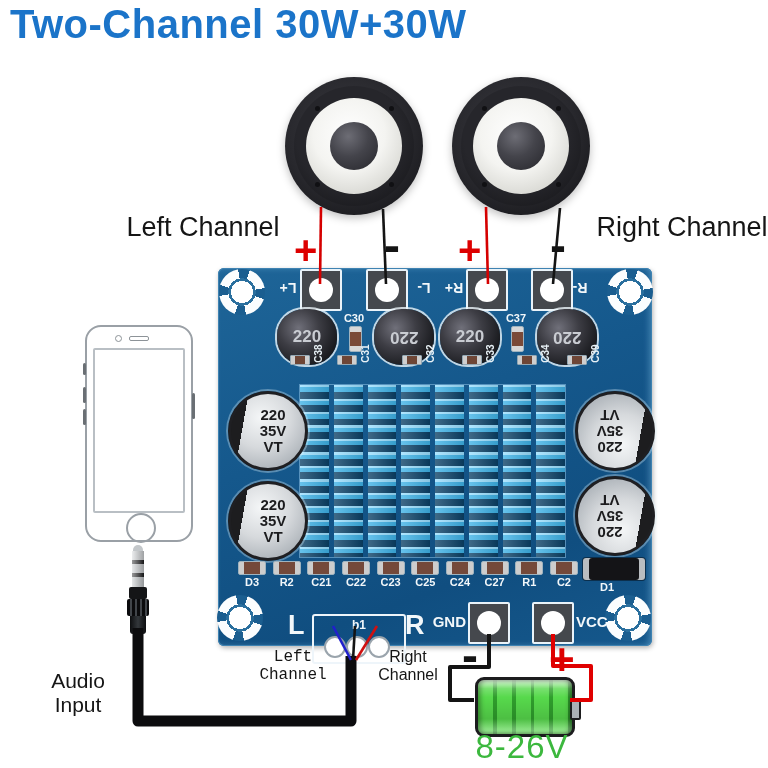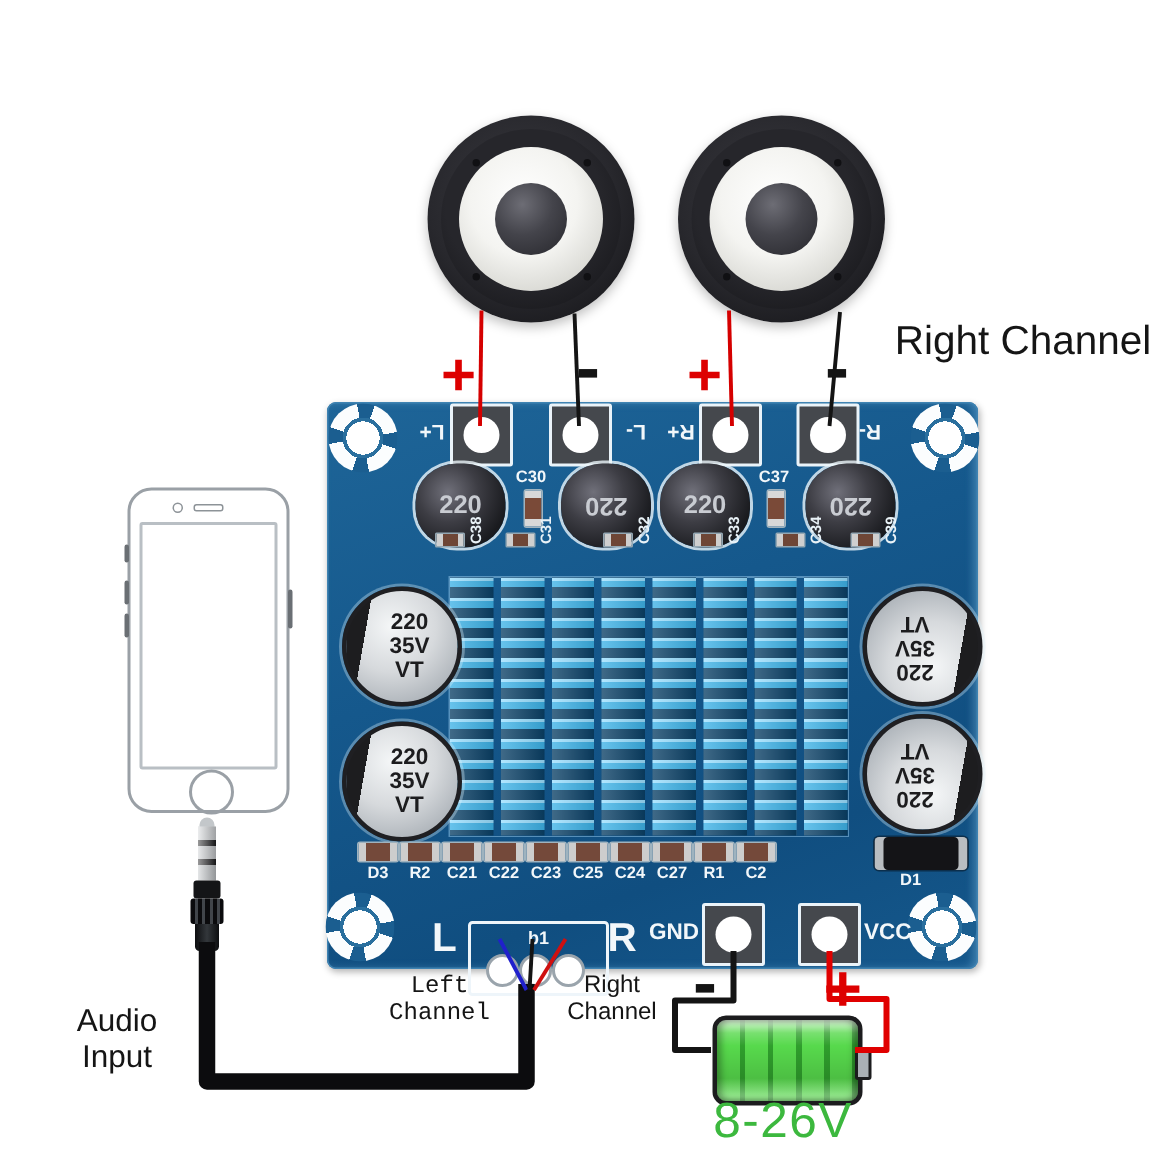--- a/index.html
+++ b/index.html
@@ -68,21 +68,21 @@
 
   .ecap{width:74px;height:74px;border-radius:50%;border:3px solid #1f1f22;
     background:
       linear-gradient(100deg,#1d1d1f 0 20%,rgba(0,0,0,0) 20%),
       radial-gradient(circle at 40% 32%,#f4f6f7 0%,#d6d9dc 45%,#aeb4ba 80%,#8f959b 100%);
     display:flex;flex-direction:column;align-items:center;justify-content:center;
     color:#1c1c1e;font-weight:bold;font-size:15px;line-height:1.06;
     box-shadow:0 0 0 2px rgba(220,240,250,.35);}
   .ecap span{padding-left:10px;}
 
-  .brow{left:20px;top:293px;width:340px;display:flex;}
+  .brow{left:20px;top:293px;width:340px;display:flex;justify-content:space-between;}
   .bcomp{display:flex;flex-direction:column;align-items:center;gap:1px;}
   .chip{width:26px;height:12px;border:1px solid #9fb3bf;border-radius:2px;
     background:linear-gradient(90deg,#cdcdcd 0 5px,#74493a 5px 21px,#cdcdcd 21px);}
   .bcomp .lab{font-size:11px;font-weight:bold;color:#f2f7fa;}
   .d1comp{left:365px;top:290px;width:62px;height:22px;border-radius:3px;background:#141417;
     box-shadow:inset 6px 0 0 #b9bdc1, inset -6px 0 0 #b9bdc1, 0 0 0 1px #0b2f4d;}
   .d1lab{left:382px;top:313px;font-size:11px;}
 
   .b1box{left:94px;top:324px;width:90px;height:46px;border:2px solid #eef5fa;border-radius:3px;margin-top:22px;}
   .b1name{left:0;top:2px;width:100%;text-align:center;font-size:12px;}
@@ -121,20 +121,21 @@
     box-shadow:inset 3px 0 4px rgba(0,0,0,.3), inset -3px 0 4px rgba(0,0,0,.3);}
   .battery::after{content:"";position:absolute;right:-9px;top:50%;margin-top:-9px;width:7px;height:18px;
     background:#aab0b5;border:2px solid #1c1c1e;border-radius:2px;}
   .volt{left:466px;top:728px;width:112px;text-align:center;font-size:33px;color:#3cb83e;letter-spacing:1px;z-index:45;}
 </style>
 </head>
 <body>
 
 <div class="stage">
 
+  <div class="abs title">Two-Channel 30W+30W</div>
 
   <svg class="abs wires" width="768" height="768" viewBox="0 0 768 768">
     <path d="M321,207 L320,284" stroke="#d50000" stroke-width="2.6" fill="none"></path>
     <path d="M383,209 L386,284" stroke="#141414" stroke-width="2.6" fill="none"></path>
     <path d="M486,207 L488,284" stroke="#d50000" stroke-width="2.6" fill="none"></path>
     <path d="M560,208 L553,284" stroke="#141414" stroke-width="2.6" fill="none"></path>
     <path d="M138,628 L138,721 L351,721 L351,656" stroke="#0c0c0e" stroke-width="11" fill="none" stroke-linejoin="round"></path>
     <path d="M333,626 L351,660" stroke="#2020cc" stroke-width="2.6" fill="none"></path>
     <path d="M355,626 L353,660" stroke="#141414" stroke-width="2.6" fill="none"></path>
     <path d="M377,626 L356,660" stroke="#cf1010" stroke-width="2.6" fill="none"></path>
@@ -154,20 +155,21 @@
   <div class="abs speaker" style="left:452px;top:77px;">
     <div class="spk-surround"></div>
     <div class="spk-cone"></div>
     <div class="spk-cap"></div>
     <div class="screw" style="left:22%;top:21%;"></div>
     <div class="screw" style="left:75%;top:21%;"></div>
     <div class="screw" style="left:22%;top:76%;"></div>
     <div class="screw" style="left:75%;top:76%;"></div>
   </div>
 
+  <div class="abs chan-label" style="left:115px;top:212px;width:176px;">Left Channel</div>
   <div class="abs chan-label" style="left:593px;top:212px;width:178px;">Right Channel</div>
 
   <div class="abs sign plus" style="left:294px;top:230px;">+</div>
   <div class="abs sign minus" style="left:384px;top:222px;">-</div>
   <div class="abs sign plus" style="left:458px;top:230px;">+</div>
   <div class="abs sign minus" style="left:550px;top:222px;">-</div>
 
   <div class="abs board">
 
     <div class="abs hole" style="left:1px;top:1px;"></div>

